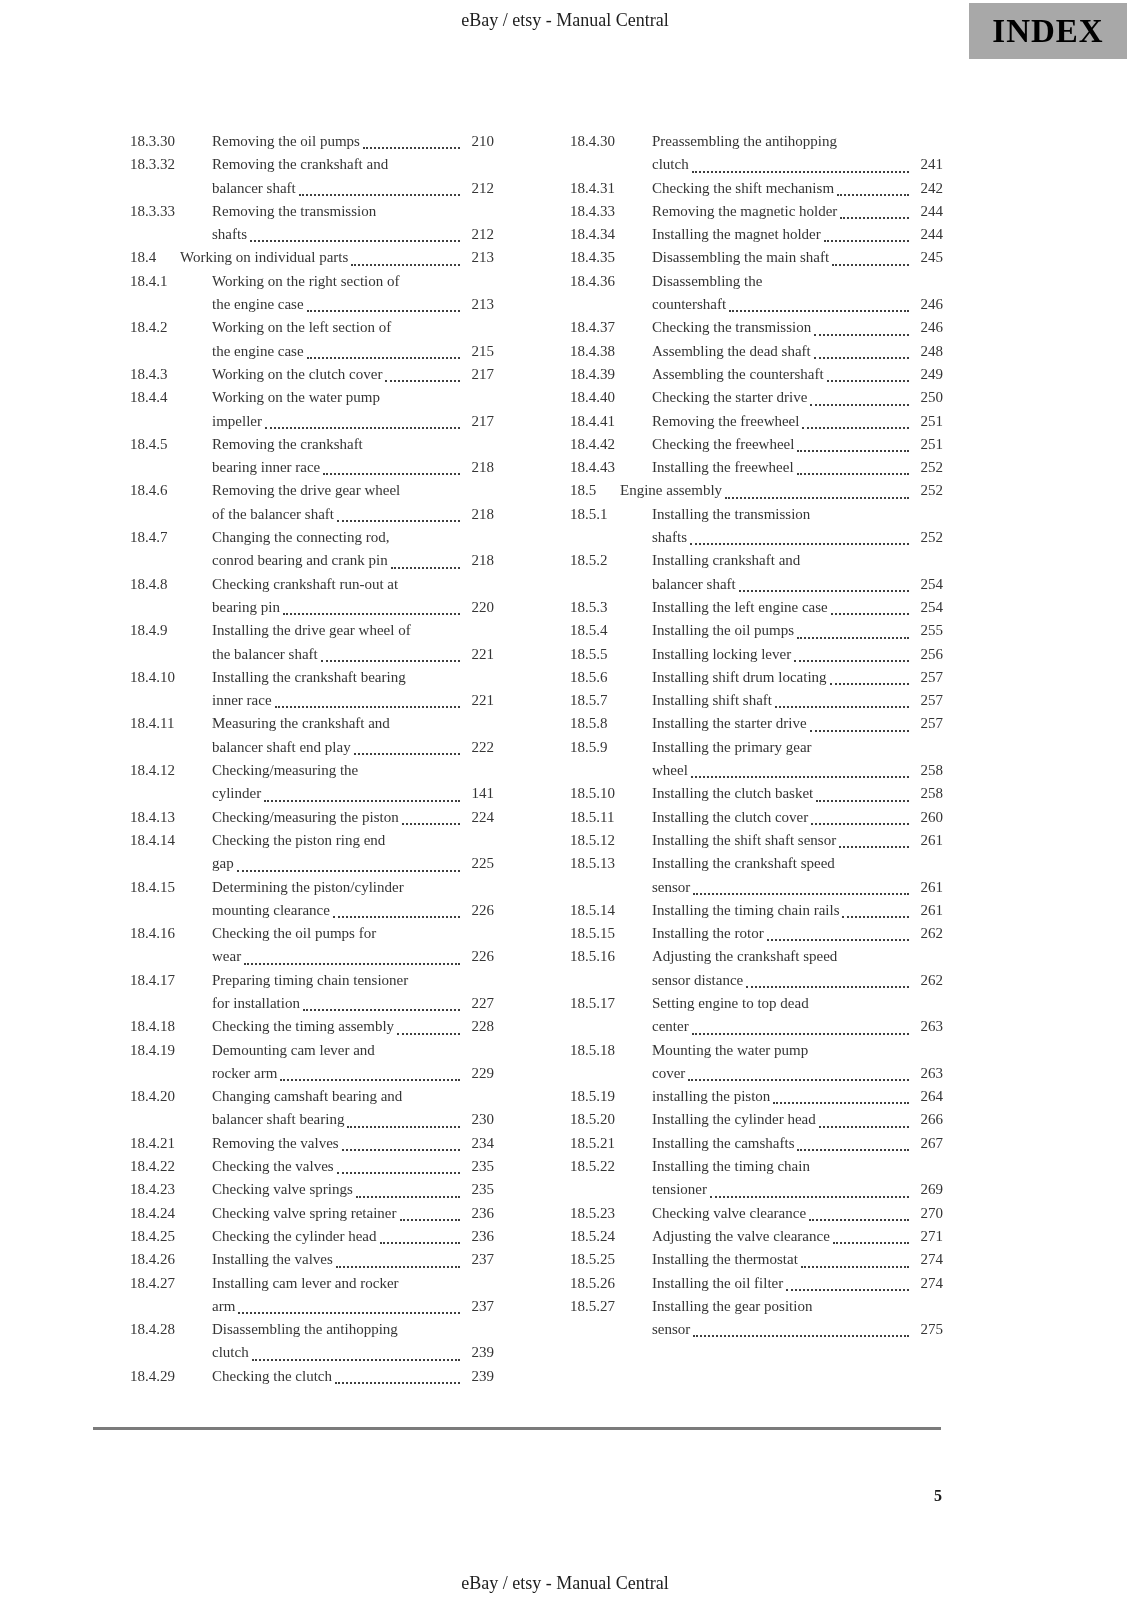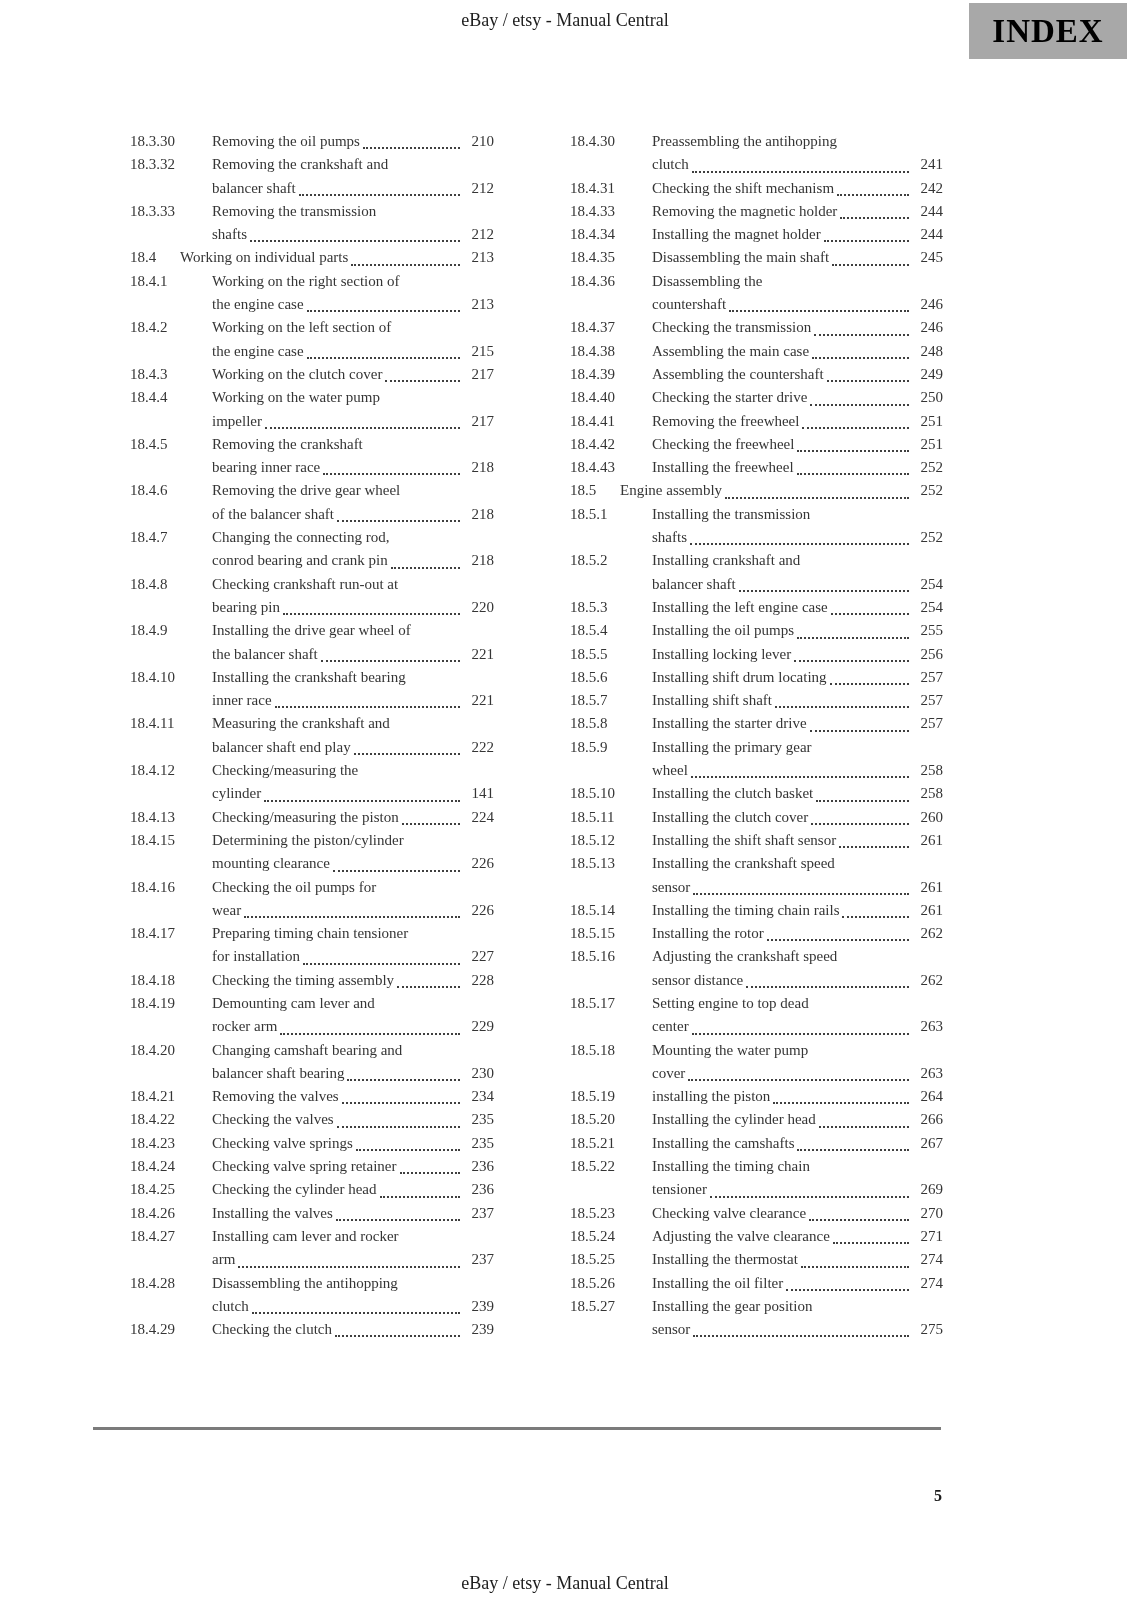--- a/index.html
+++ b/index.html
@@ -246,20 +246,31 @@
         <span class="num">18.4.13</span>
         <span class="body">
           <span class="line">
             <span class="txt">Checking/measuring the piston</span>
             <span class="leader"></span>
             <span class="pg">224</span>
           </span>
         </span>
       </div>
       <div class="toc-row">
+        <span class="num">18.4.14</span>
+        <span class="body">
+          <span class="cont">Checking the piston ring end</span>
+          <span class="line">
+            <span class="txt">gap</span>
+            <span class="leader"></span>
+            <span class="pg">225</span>
+          </span>
+        </span>
+      </div>
+      <div class="toc-row">
         <span class="num">18.4.15</span>
         <span class="body">
           <span class="cont">Determining the piston/cylinder</span>
           <span class="line">
             <span class="txt">mounting clearance</span>
             <span class="leader"></span>
             <span class="pg">226</span>
           </span>
         </span>
       </div>
@@ -480,21 +491,21 @@
             <span class="txt">Checking the transmission</span>
             <span class="leader"></span>
             <span class="pg">246</span>
           </span>
         </span>
       </div>
       <div class="toc-row">
         <span class="num">18.4.38</span>
         <span class="body">
           <span class="line">
-            <span class="txt">Assembling the main case</span>
+            <span class="txt">Assembling the dead shaft</span>
             <span class="leader"></span>
             <span class="pg">248</span>
           </span>
         </span>
       </div>
       <div class="toc-row">
         <span class="num">18.4.39</span>
         <span class="body">
           <span class="line">
             <span class="txt">Assembling the countershaft</span>

